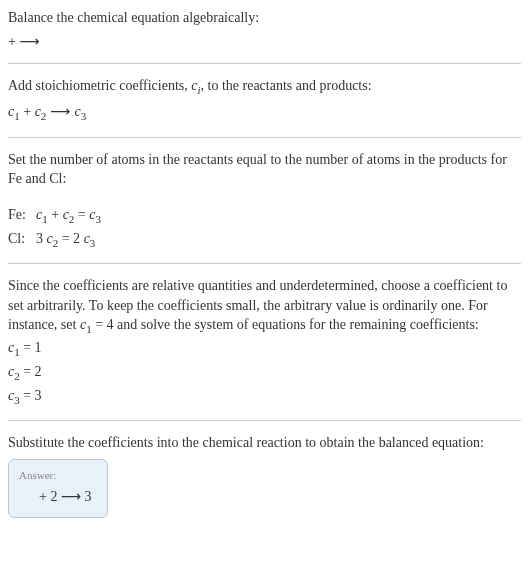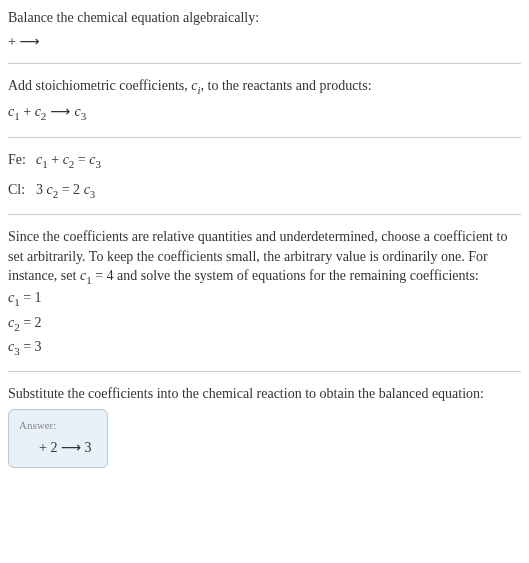--- a/index.html
+++ b/index.html
@@ -41,22 +41,22 @@
     .ci {
       font-style: italic;
     }
     .arrow {
       display: inline-block;
       margin: 0 4px;
     }
     .atom-grid {
       display: grid;
       grid-template-columns: 28px auto;
-      row-gap: 8px;
-      margin-top: 0;
+      row-gap: 2px;
+      margin-top: 16px;
     }
     .coeff-list {
       margin-top: 0;
     }
     .coeff-list div {
       margin-bottom: 2px;
     }
     .answer-box {
       display: inline-block;
       background: #e8f0f8;
@@ -89,20 +89,21 @@
     <span>Add stoichiometric coefficients, </span><span class="ci">c</span><span class="sub">i</span><span>, to the reactants and products:</span>
   </div>
   <div class="equation-line">
     <span class="ci">c</span><span class="subn">1</span><span>  + </span><span class="ci">c</span><span class="subn">2</span><span class="arrow">   ⟶ </span><span class="ci">c</span><span class="subn">3</span>
   </div>
 </div>
 
 <hr class="divider">
 
 <div class="section">
+  <div>Set the number of atoms in the reactants equal to the number of atoms in the products for Fe and Cl:</div>
   <div class="atom-grid">
     <div>Fe:</div>
     <div>
       <span class="ci">c</span><span class="subn">1</span><span> + </span><span class="ci">c</span><span class="subn">2</span><span> = </span><span class="ci">c</span><span class="subn">3</span>
     </div>
     <div>Cl:</div>
     <div>
       <span>3 </span><span class="ci">c</span><span class="subn">2</span><span> = 2 </span><span class="ci">c</span><span class="subn">3</span>
     </div>
   </div>

